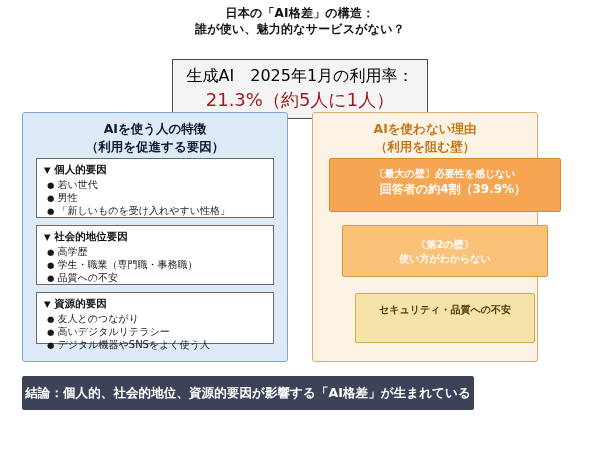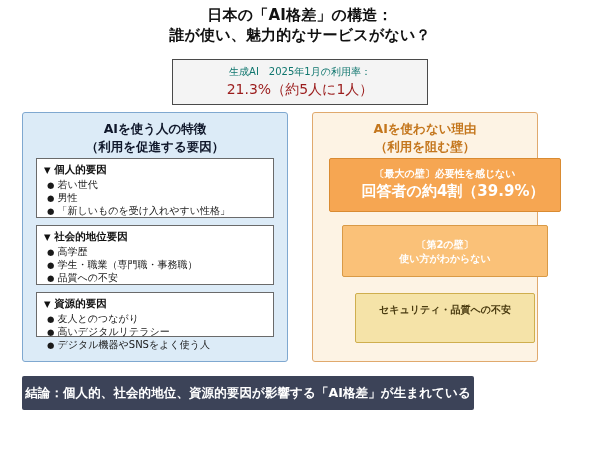--- a/index.html
+++ b/index.html
@@ -24,48 +24,48 @@
 
   
   .title-block {
     position: absolute;
     left: 0;
     top: 6px;
     width: 600px;
     text-align: center;
   }
   .title-line {
-    font-size: 15px;
+    font-size: 12px;
     font-weight: bold;
     letter-spacing: 0.2px;
     line-height: 1.32;
     color: #111111;
   }
 
   
   .stat-box {
     position: absolute;
     left: 172px;
     top: 59px;
     width: 256px;
     box-sizing: border-box;
     background: #f4f4f4;
     border: 1px solid #4a4a4a;
     padding: 5px 6px 6px 6px;
     text-align: center;
   }
   .stat-line1 {
-    font-size: 10px;
-    color: #0f766e;
+    font-size: 16px;
+    color: #000000;
     line-height: 1.35;
     white-space: pre;
     text-align: center;
   }
   .stat-line2 {
-    font-size: 14px;
+    font-size: 18px;
     color: #9b1c1c;
     line-height: 1.35;
     margin-top: 1px;
   }
 
   
   .panel {
     position: absolute;
     top: 112px;
     box-sizing: border-box;
@@ -100,21 +100,21 @@
     position: absolute;
     left: 13px;
     width: 238px;
     box-sizing: border-box;
     background: #ffffff;
     border: 1px solid #6a6a6a;
     padding: 4px 7px 5px 7px;
   }
   .subbox-1 { top: 45px; height: 60px; }
   .subbox-2 { top: 112px; height: 60px; }
-  .subbox-3 { top: 179px; height: 45px; }
+  .subbox-3 { top: 179px; height: 52px; }
   .sub-title {
     font-size: 10.5px;
     font-weight: bold;
     color: #111111;
     line-height: 1.3;
     margin-bottom: 1px;
     white-space: nowrap;
   }
   .sub-item {
     font-size: 10px;
@@ -164,21 +164,21 @@
     background: #f5e3a8;
     border: 1px solid #cfae4e;
     padding-top: 9px;
   }
   .card-label-sm {
     font-size: 10px;
     line-height: 1.4;
     font-weight: bold;
   }
   .card-label-lg {
-    font-size: 15px;
+    font-size: 12px;
     line-height: 1.45;
     font-weight: bold;
     padding-left: 16px;
   }
   .card-1 .card-label-sm, .card-1 .card-label-lg { color: #ffffff; }
   .card-2 .card-label-sm { color: #ffffff; }
   .card-3 .card-label-sm { color: #4a3b10; }
 
   
   .footer-bar {

